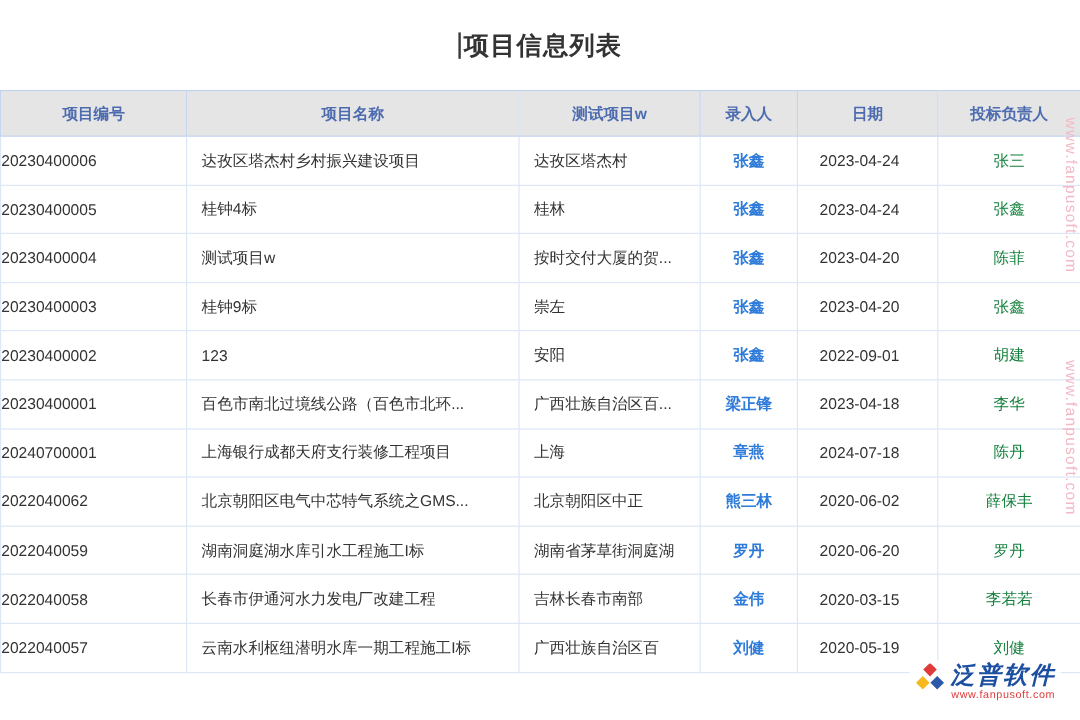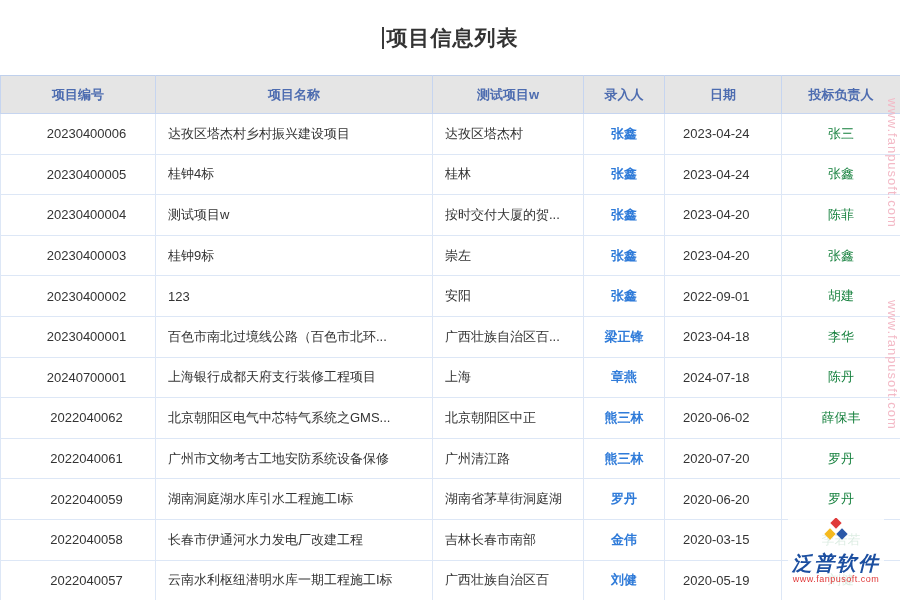--- a/index.html
+++ b/index.html
@@ -48,21 +48,21 @@
   }
   .project-table td {
     height: 40.6px;
     font-size: 13px;
     color: #333333;
     border: 1px solid #dde7f6;
     background: #ffffff;
     white-space: nowrap;
     overflow: hidden;
   }
-  .project-table td.col-id     { text-align: center; padding-left: 17px; }
+  .project-table td.col-id     { text-align: left; }
   .project-table td.col-name   { text-align: left; padding-left: 12px; }
   .project-table td.col-address{ text-align: left; padding-left: 12px; }
   .project-table td.col-entry  { text-align: center; color: #2f7bd9; font-weight: bold; }
   .project-table td.col-date   { text-align: left; padding-left: 18px; }
   .project-table td.col-bidder { text-align: center; color: #15803d; }
 
   .vwm {
     position: absolute;
     right: 0px;
     writing-mode: vertical-rl;
@@ -76,21 +76,20 @@
 
   .brand {
     position: absolute;
     right: 16px;
     bottom: 14px;
     display: flex;
     align-items: center;
     gap: 4px;
     background: rgba(255,255,255,0.85);
     padding: 2px 4px;
-    flex-direction: column;
   }
   .brand-text-wrap { display: flex; flex-direction: column; align-items: center; }
   .brand-name {
     font-size: 20px;
     font-weight: bold;
     font-style: italic;
     color: #1c4fa0;
     letter-spacing: 2px;
     line-height: 1.1;
   }
@@ -188,28 +187,20 @@
         </tr>
         <tr>
           <td class="col-id">2022040062</td>
           <td class="col-name">北京朝阳区电气中芯特气系统之GMS...</td>
           <td class="col-address">北京朝阳区中正</td>
           <td class="col-entry">熊三林</td>
           <td class="col-date">2020-06-02</td>
           <td class="col-bidder">薛保丰</td>
         </tr>
         <tr>
-          <td class="col-id">2022040061</td>
-          <td class="col-name">广州市文物考古工地安防系统设备保修</td>
-          <td class="col-address">广州清江路</td>
-          <td class="col-entry">熊三林</td>
-          <td class="col-date">2020-07-20</td>
-          <td class="col-bidder">罗丹</td>
-        </tr>
-        <tr>
           <td class="col-id">2022040059</td>
           <td class="col-name">湖南洞庭湖水库引水工程施工I标</td>
           <td class="col-address">湖南省茅草街洞庭湖</td>
           <td class="col-entry">罗丹</td>
           <td class="col-date">2020-06-20</td>
           <td class="col-bidder">罗丹</td>
         </tr>
         <tr>
           <td class="col-id">2022040058</td>
           <td class="col-name">长春市伊通河水力发电厂改建工程</td>

